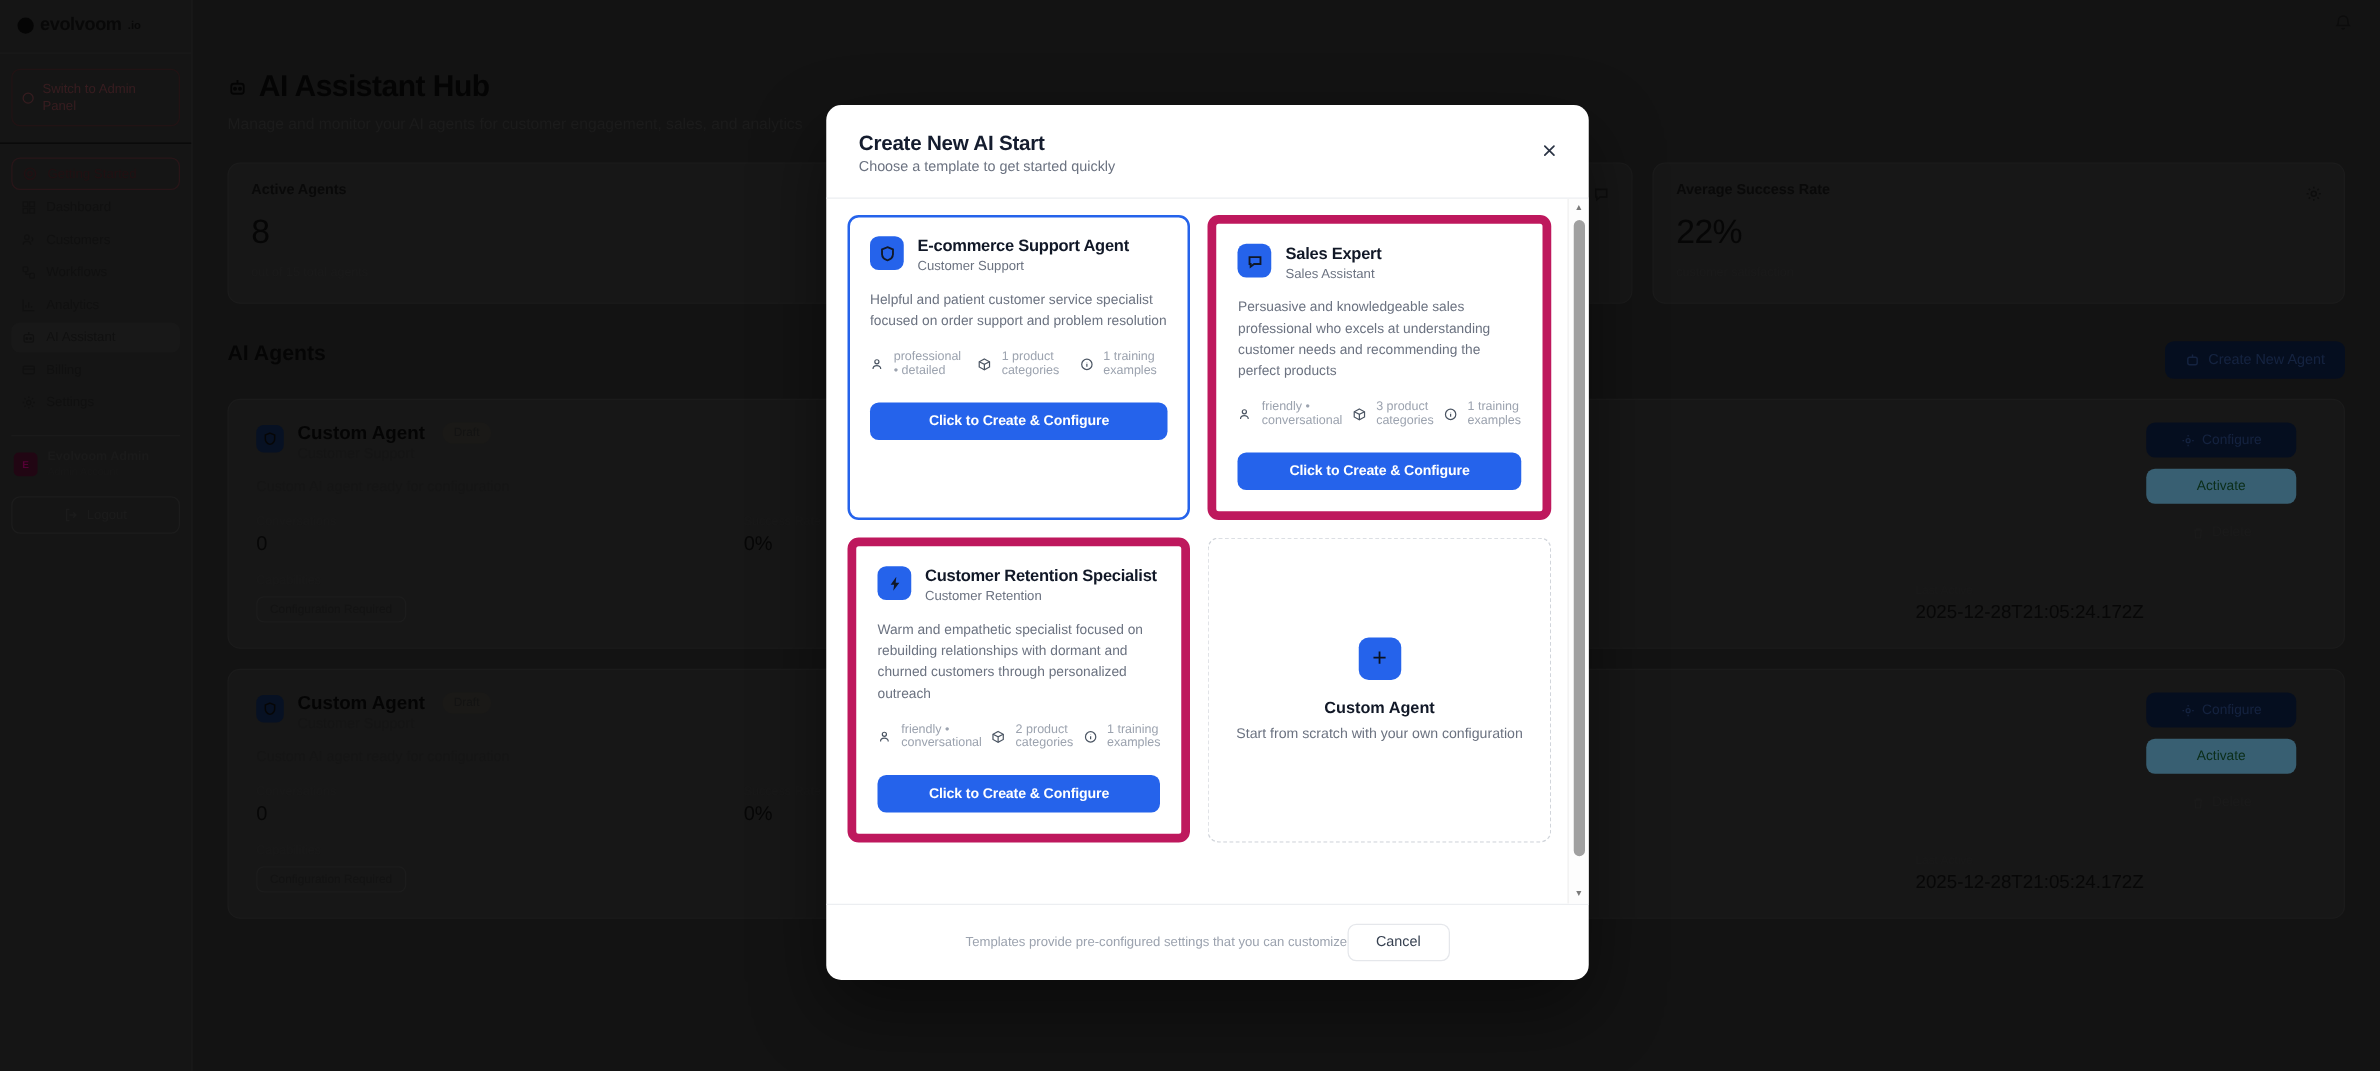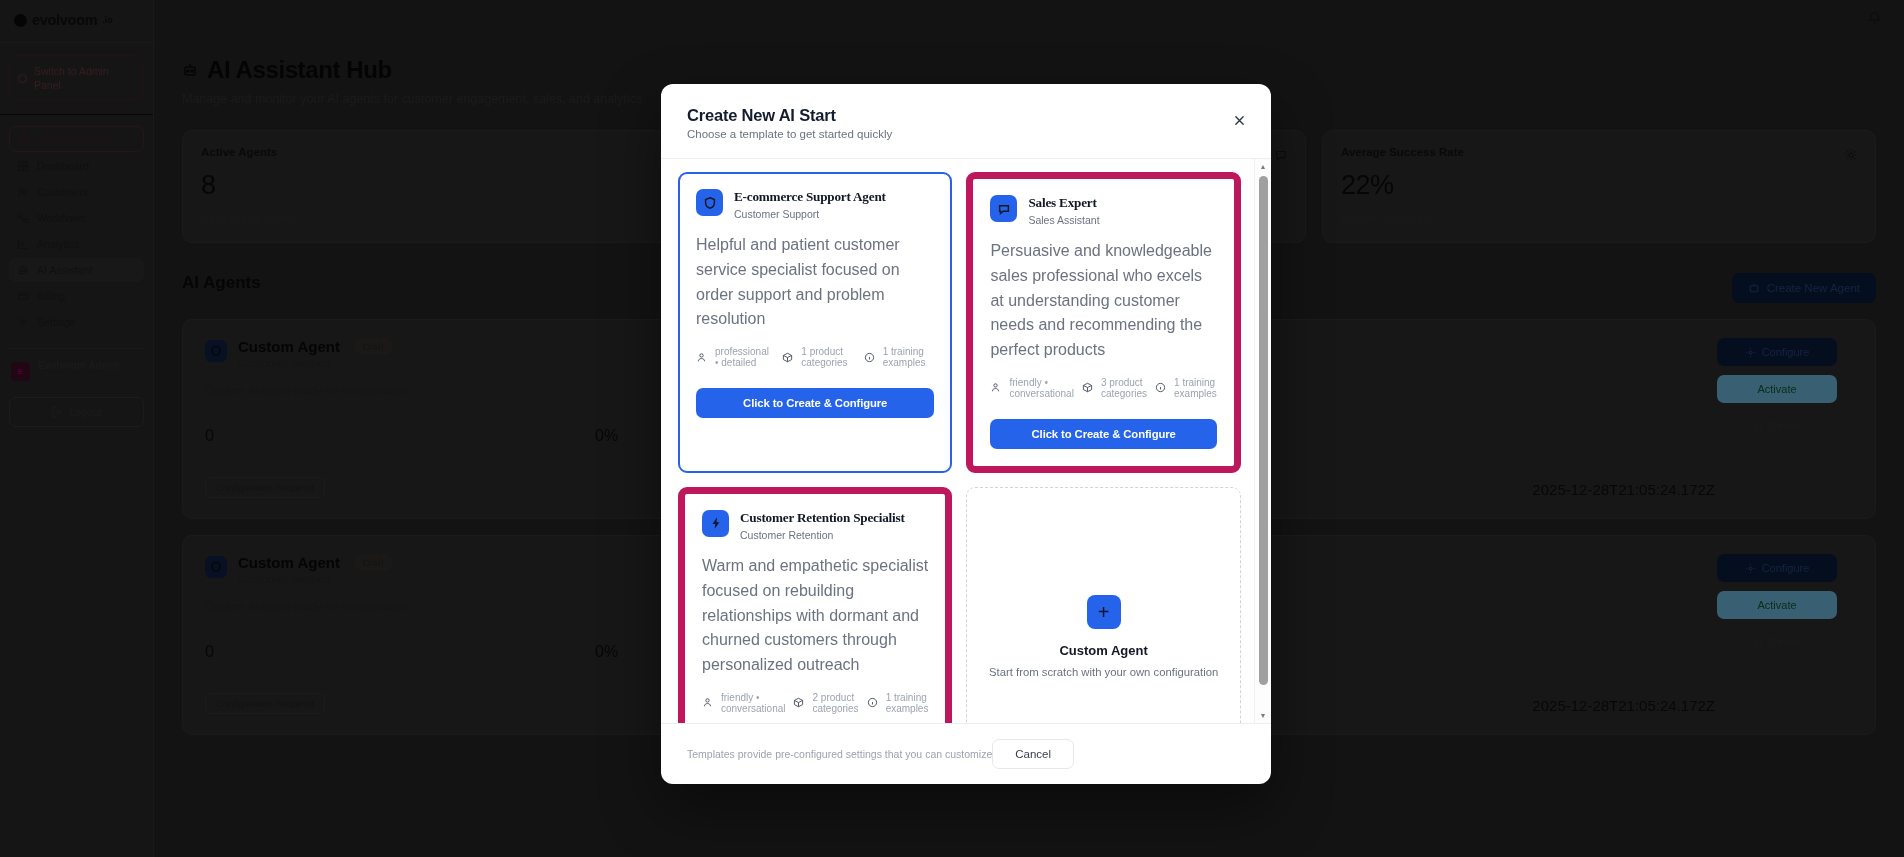--- a/index.html
+++ b/index.html
@@ -184,23 +184,23 @@
     background: #fff; padding: 16px 17px 17px 17px;
     display: flex; flex-direction: column;
   }
   .tpl.selected { border: 2px solid #2563eb; padding: 15px 16px 16px 16px; }
   .tpl-head { display: flex; align-items: flex-start; gap: 11px; }
   .tpl-ico {
     width: 27px; height: 27px; border-radius: 7px; background: #2563eb;
     display: flex; align-items: center; justify-content: center; flex: none;
   }
   .tpl-ico svg { width: 14px; height: 14px; display: block; color: #101828; }
-  .tpl-name { font-size: 13.2px; font-weight: 700; color: #111827; letter-spacing: -0.2px; font-family: Liberation Serif, serif; }
+  .tpl-name { font-size: 13.2px; font-weight: 700; color: #111827; letter-spacing: -0.2px; }
   .tpl-cat { font-size: 10.5px; color: #6b7280; margin-top: 3px; }
-  .tpl-desc { font-size: 16px; color: #6b7280; line-height: 1.55; margin-top: 13px; }
+  .tpl-desc { font-size: 11px; color: #6b7280; line-height: 1.55; margin-top: 13px; }
   .tpl-metas { margin-top: 14px; display: flex; flex-direction: row; gap: 8px; }
   .tpl-meta { display: flex; align-items: center; gap: 8px; font-size: 10px; color: #9ca3af; }
   .tpl-meta svg { width: 11px; height: 11px; display:block; color: #4b5563; flex: none; }
   .tpl-cta {
     margin-top: auto; background: #2563eb; color: #fff;
     border-radius: 7px; padding: 9px 0; text-align: center;
     font-size: 11.3px; font-weight: 700; letter-spacing: -0.1px;
   }
   .tpl-metas + .tpl-cta { margin-top: 20px; }
 
@@ -220,21 +220,21 @@
     position: absolute; top: 0; right: 0; bottom: 0; width: 17px;
     background: #fdfdfd; border-left: 1px solid #f0f0f0;
     display: flex; flex-direction: column; align-items: center;
   }
   .sbar-arrow { height: 15px; display: flex; align-items: center; justify-content: center; color: #7a7a7a; font-size: 7px; }
   .sbar-track { flex: 1; width: 100%; display: flex; justify-content: center; padding: 2px 0; }
   .sbar-thumb { width: 9px; border-radius: 5px; background: #a0a0a0; height: 96%; }
 
   .modal-foot {
     border-top: 1px solid #eceef1;
-    padding: 15px 26px; display: flex; align-items: center; justify-content: flex-start;
+    padding: 15px 26px; display: flex; align-items: center; justify-content: center;
   }
   .foot-note { font-size: 10.5px; color: #9ca3af; }
   .btn-cancel {
     border: 1px solid #e5e7eb; border-radius: 7px;
     padding: 8px 22px; font-size: 11.5px; color: #374151; background: #fff;
   }
 </style>
 </head>
 <body>
 

